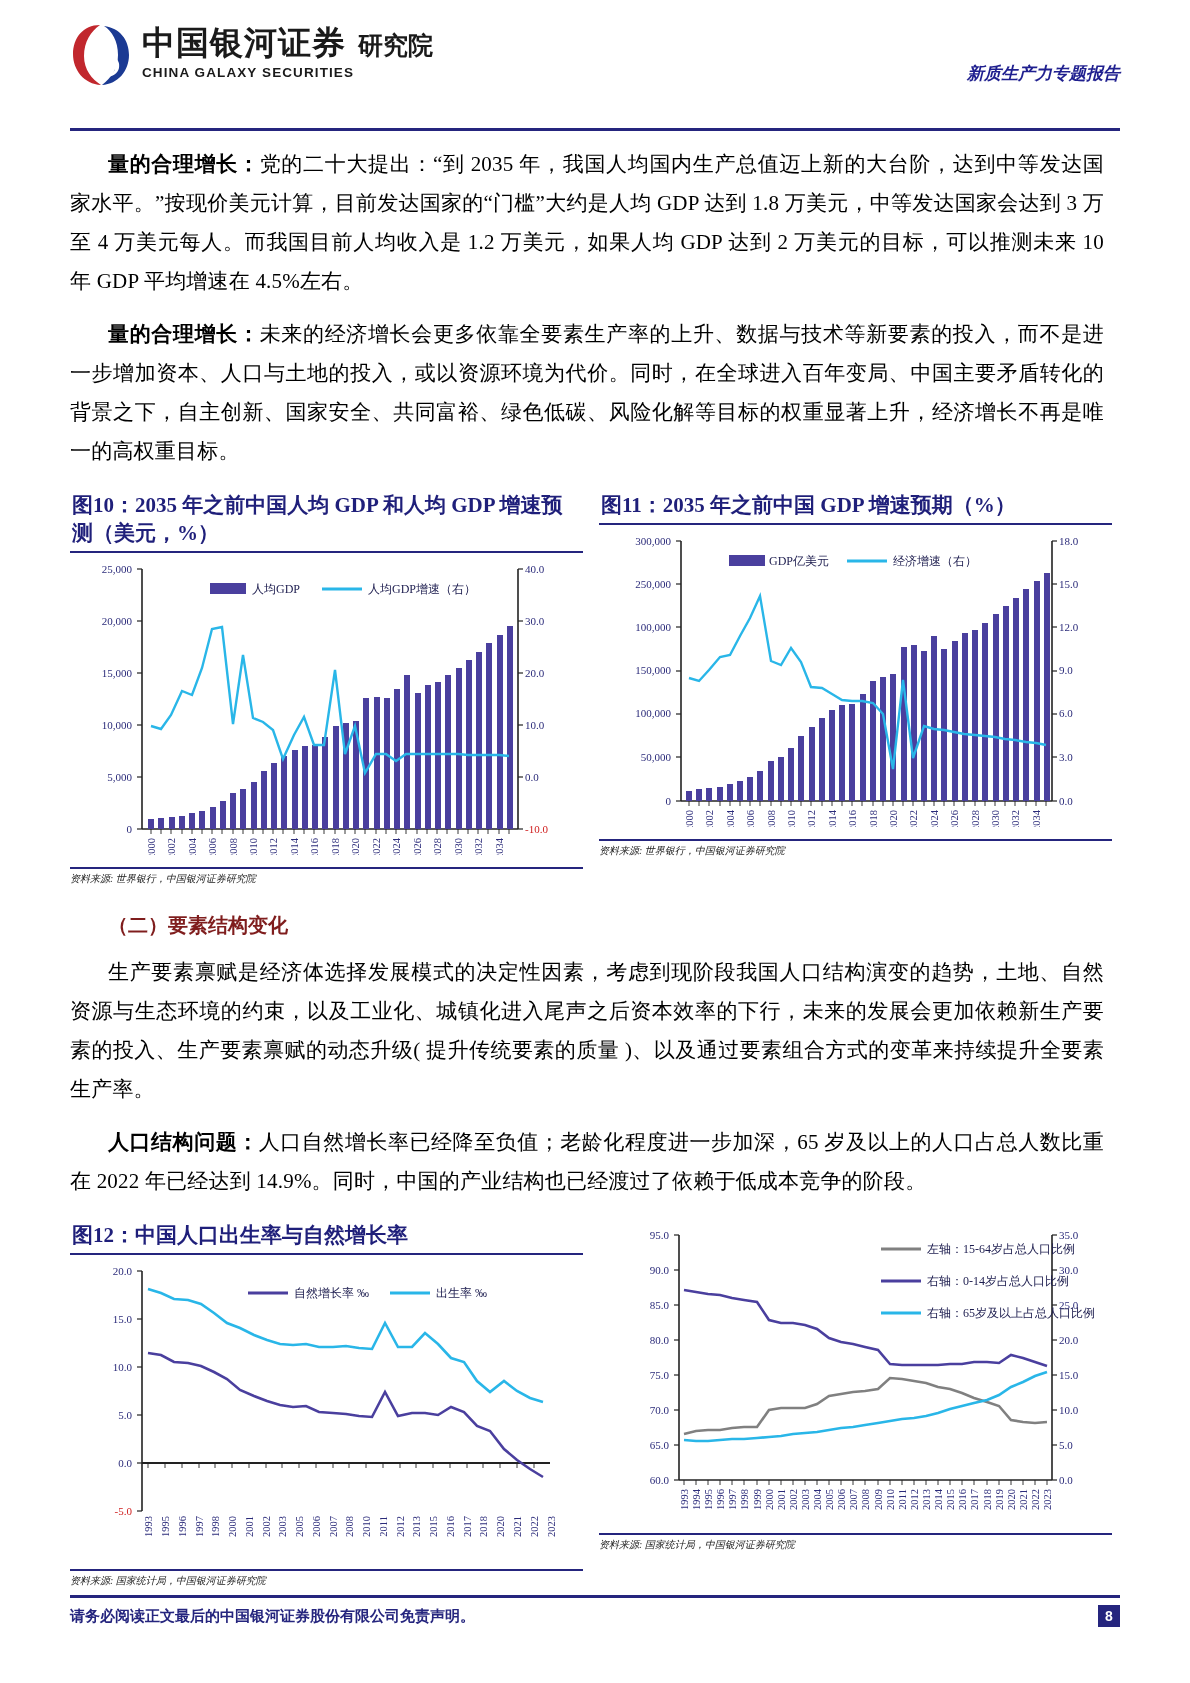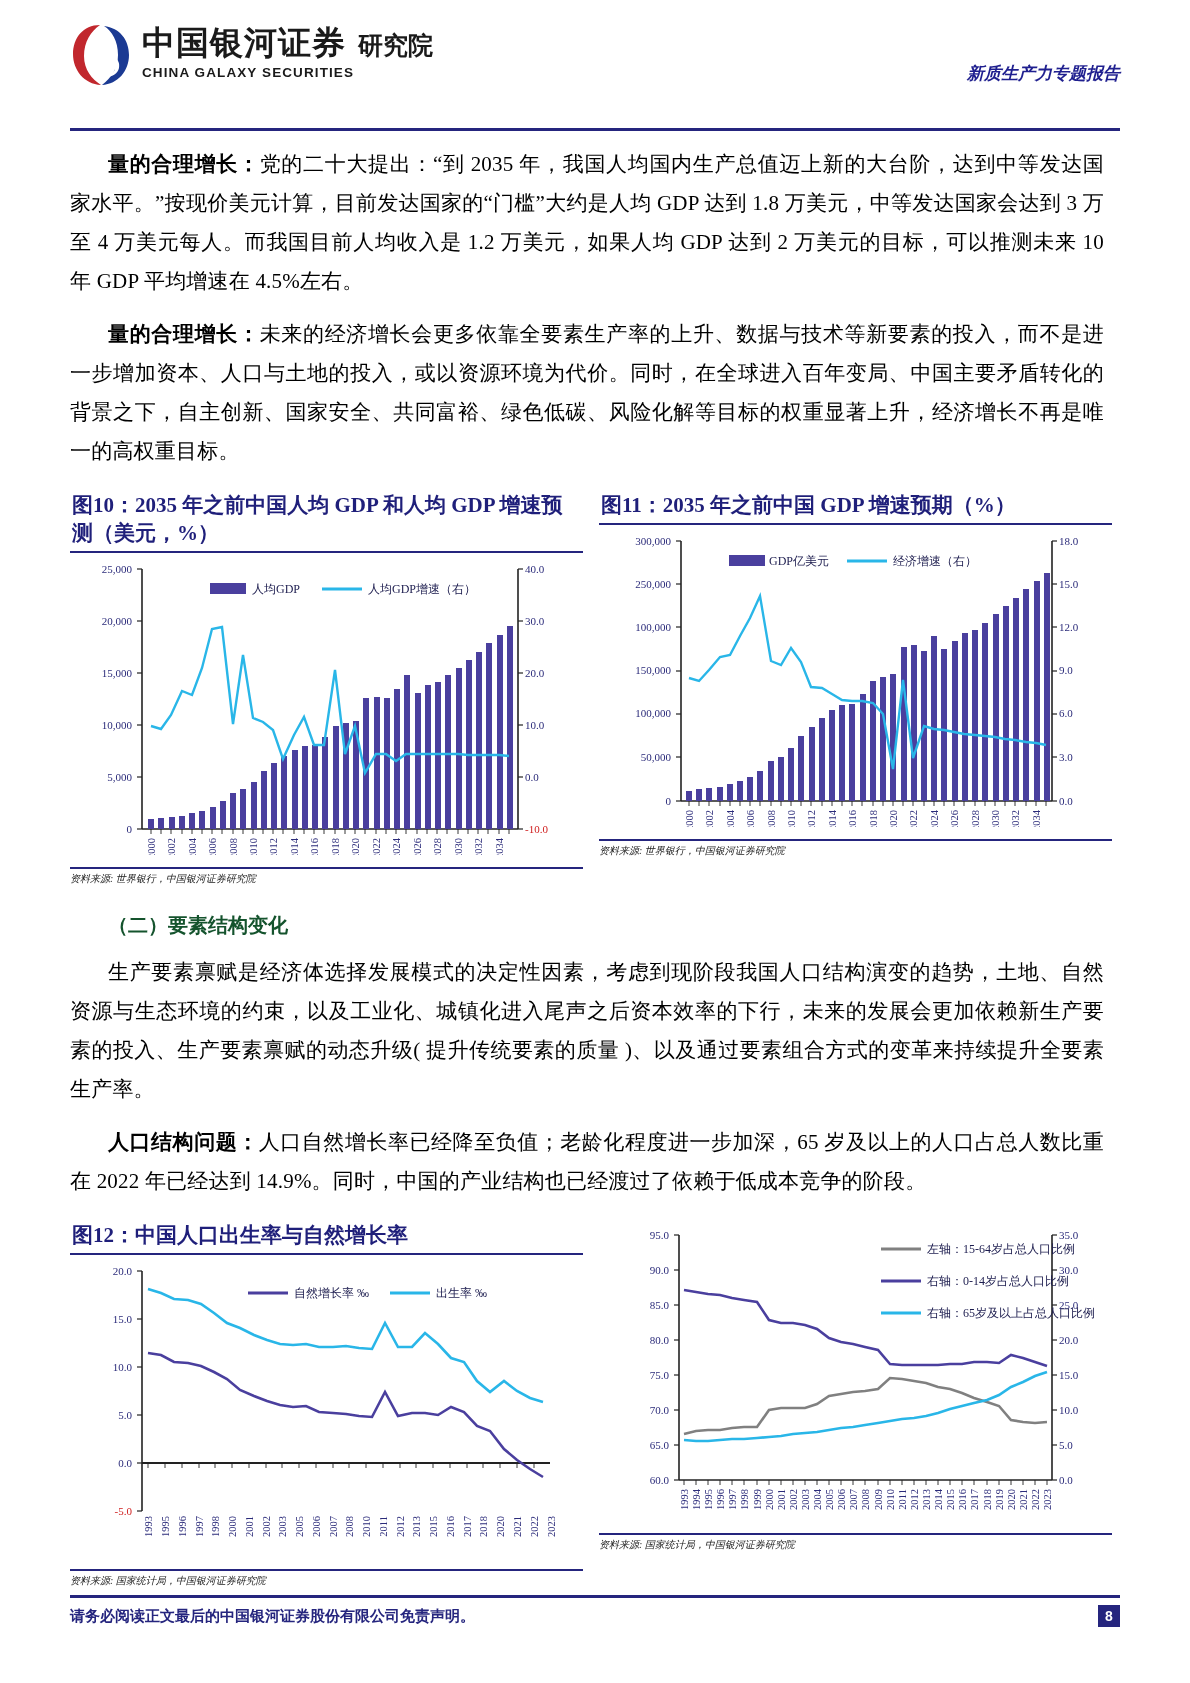--- a/index.html
+++ b/index.html
@@ -20,21 +20,21 @@
   .logo-cn{font-family:"Liberation Sans",sans-serif;font-weight:bold;font-size:33px;letter-spacing:1px;color:#1a1a1a;line-height:1;}
   .logo-cn2{font-family:"Liberation Sans",sans-serif;font-weight:bold;font-size:25px;color:#1a1a1a;line-height:1;}
   .logo-en{font-family:"Liberation Sans",sans-serif;font-weight:bold;font-size:13.5px;letter-spacing:1.1px;color:#1a1a1a;margin-top:6px;}
   .report-tag{font-family:"Liberation Sans",sans-serif;font-weight:bold;font-size:17px;color:#1f1f8f;font-style:italic;margin-top:40px;}
   .header-rule{height:3px;background:#25257e;margin:6px 0 0 0;}
 
   
   .para{font-size:21px;line-height:39px;text-align:justify;margin:14px 16px 0 0;text-indent:38px;letter-spacing:0.2px;}
   .para b{font-weight:bold;}
 
-  .section-head{color:#14532d;font-weight:bold;font-size:20px;margin:26px 0 6px 0;text-indent:38px;font-family:"Liberation Serif",serif;}
+  .section-head{color:#7f1d1d;font-weight:bold;font-size:20px;margin:26px 0 6px 0;text-indent:38px;font-family:"Liberation Serif",serif;}
 
   
   .fig-row{display:flex;gap:16px;margin-top:18px;}
   .fig{width:513px;box-sizing:border-box;}
   .fig-title{font-family:"Liberation Serif",serif;font-weight:bold;font-size:21px;color:#1f1f7a;padding:2px 0 4px 2px;border-bottom:2px solid #25257e;}
   .fig-body{position:relative;height:300px;}
   .fig-src{font-family:"Liberation Serif",serif;font-style:italic;font-size:10px;color:#222;border-top:2px solid #25257e;padding-top:3px;margin-top:14px;}
 
   svg{display:block;}
   .axlab{font-family:"Liberation Serif",serif;font-size:11px;fill:#2b2b7a;}

